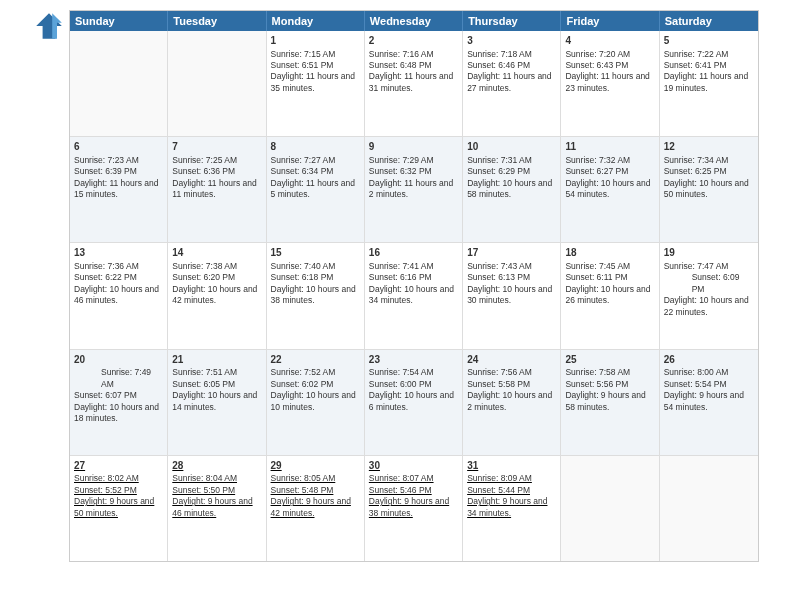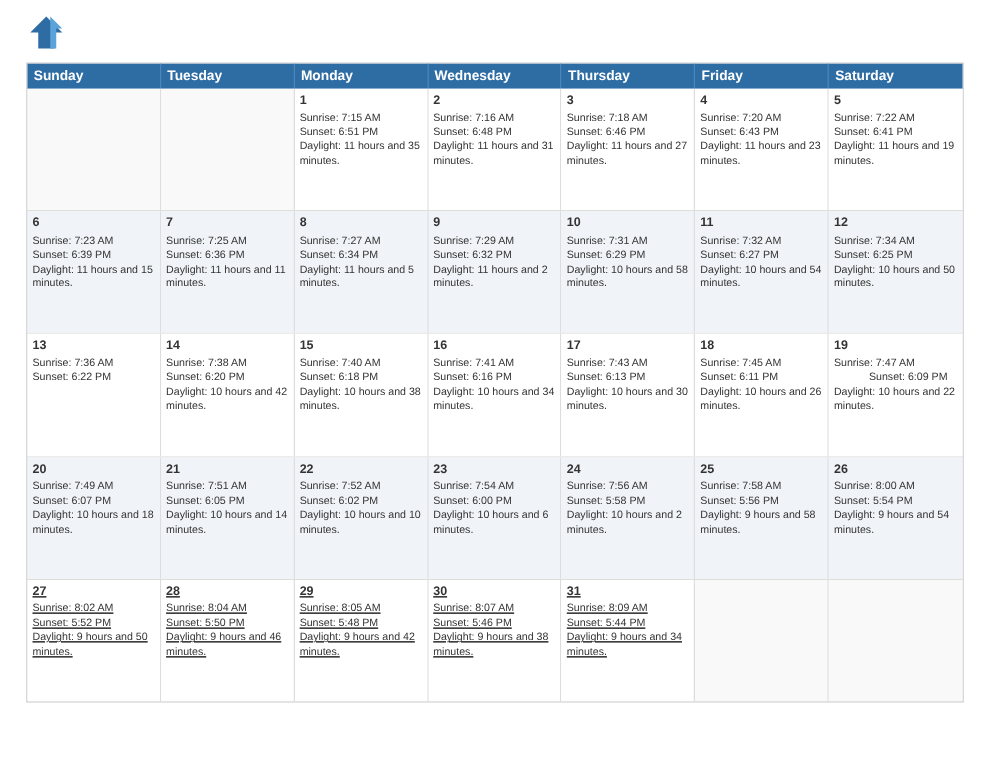--- a/index.html
+++ b/index.html
@@ -6,23 +6,22 @@
     body {
       font-family: Arial, sans-serif;
       background: #fff;
       width: 792px;
       height: 612px;
       overflow: hidden;
     }
     .page {
       width: 792px;
       height: 572px;
-      padding: 10px 21px;
-      display: flex;
-      flex-direction: column;
+      padding: 10px 33px;
+      display: flex;
     }
     .header {
       display: flex;
       justify-content: space-between;
       align-items: flex-start;
       margin-bottom: 8px;
     }
     .logo {
       display: flex;
       align-items: center;
@@ -212,20 +211,21 @@
             <span style="display: block;">Sunrise: 7:34 AM</span>
             <span style="display: block;">Sunset: 6:25 PM</span>
             <span style="display: block;">Daylight: 10 hours and 50 minutes.</span>
           </div>
         </div>
         <div class="cal-week">
           <div class="cal-cell">
             <span class="day-num">13</span>
             <span style="display: block;">Sunrise: 7:36 AM</span>
             <span style="display: block;">Sunset: 6:22 PM</span>
+            <span style="display: block;">Daylight: 10 hours and 46 minutes.</span>
           </div>
           <div class="cal-cell">
             <span class="day-num">14</span>
             <span style="display: block;">Sunrise: 7:38 AM</span>
             <span style="display: block;">Sunset: 6:20 PM</span>
             <span style="display: block;">Daylight: 10 hours and 42 minutes.</span>
           </div>
           <div class="cal-cell">
             <span class="day-num">15</span>
             <span style="display: block;">Sunrise: 7:40 AM</span>
@@ -253,21 +253,21 @@
           <div class="cal-cell">
             <span class="day-num">19</span>
             <span style="display: block;">Sunrise: 7:47 AM</span>
             <span style="display: block; margin-left: 28px;">Sunset: 6:09 PM</span>
             <span style="display: block;">Daylight: 10 hours and 22 minutes.</span>
           </div>
         </div>
         <div class="cal-week">
           <div class="cal-cell alt-row">
             <span class="day-num">20</span>
-            <span style="display: block;">Sunrise: 7:49 AM</span>
+            <span style="display: block; margin-left: 27px;">Sunrise: 7:49 AM</span>
             <span style="display: block;">Sunset: 6:07 PM</span>
             <span style="display: block;">Daylight: 10 hours and 18 minutes.</span>
           </div>
           <div class="cal-cell alt-row">
             <span class="day-num">21</span>
             <span style="display: block;">Sunrise: 7:51 AM</span>
             <span style="display: block;">Sunset: 6:05 PM</span>
             <span style="display: block;">Daylight: 10 hours and 14 minutes.</span>
           </div>
           <div class="cal-cell alt-row">

